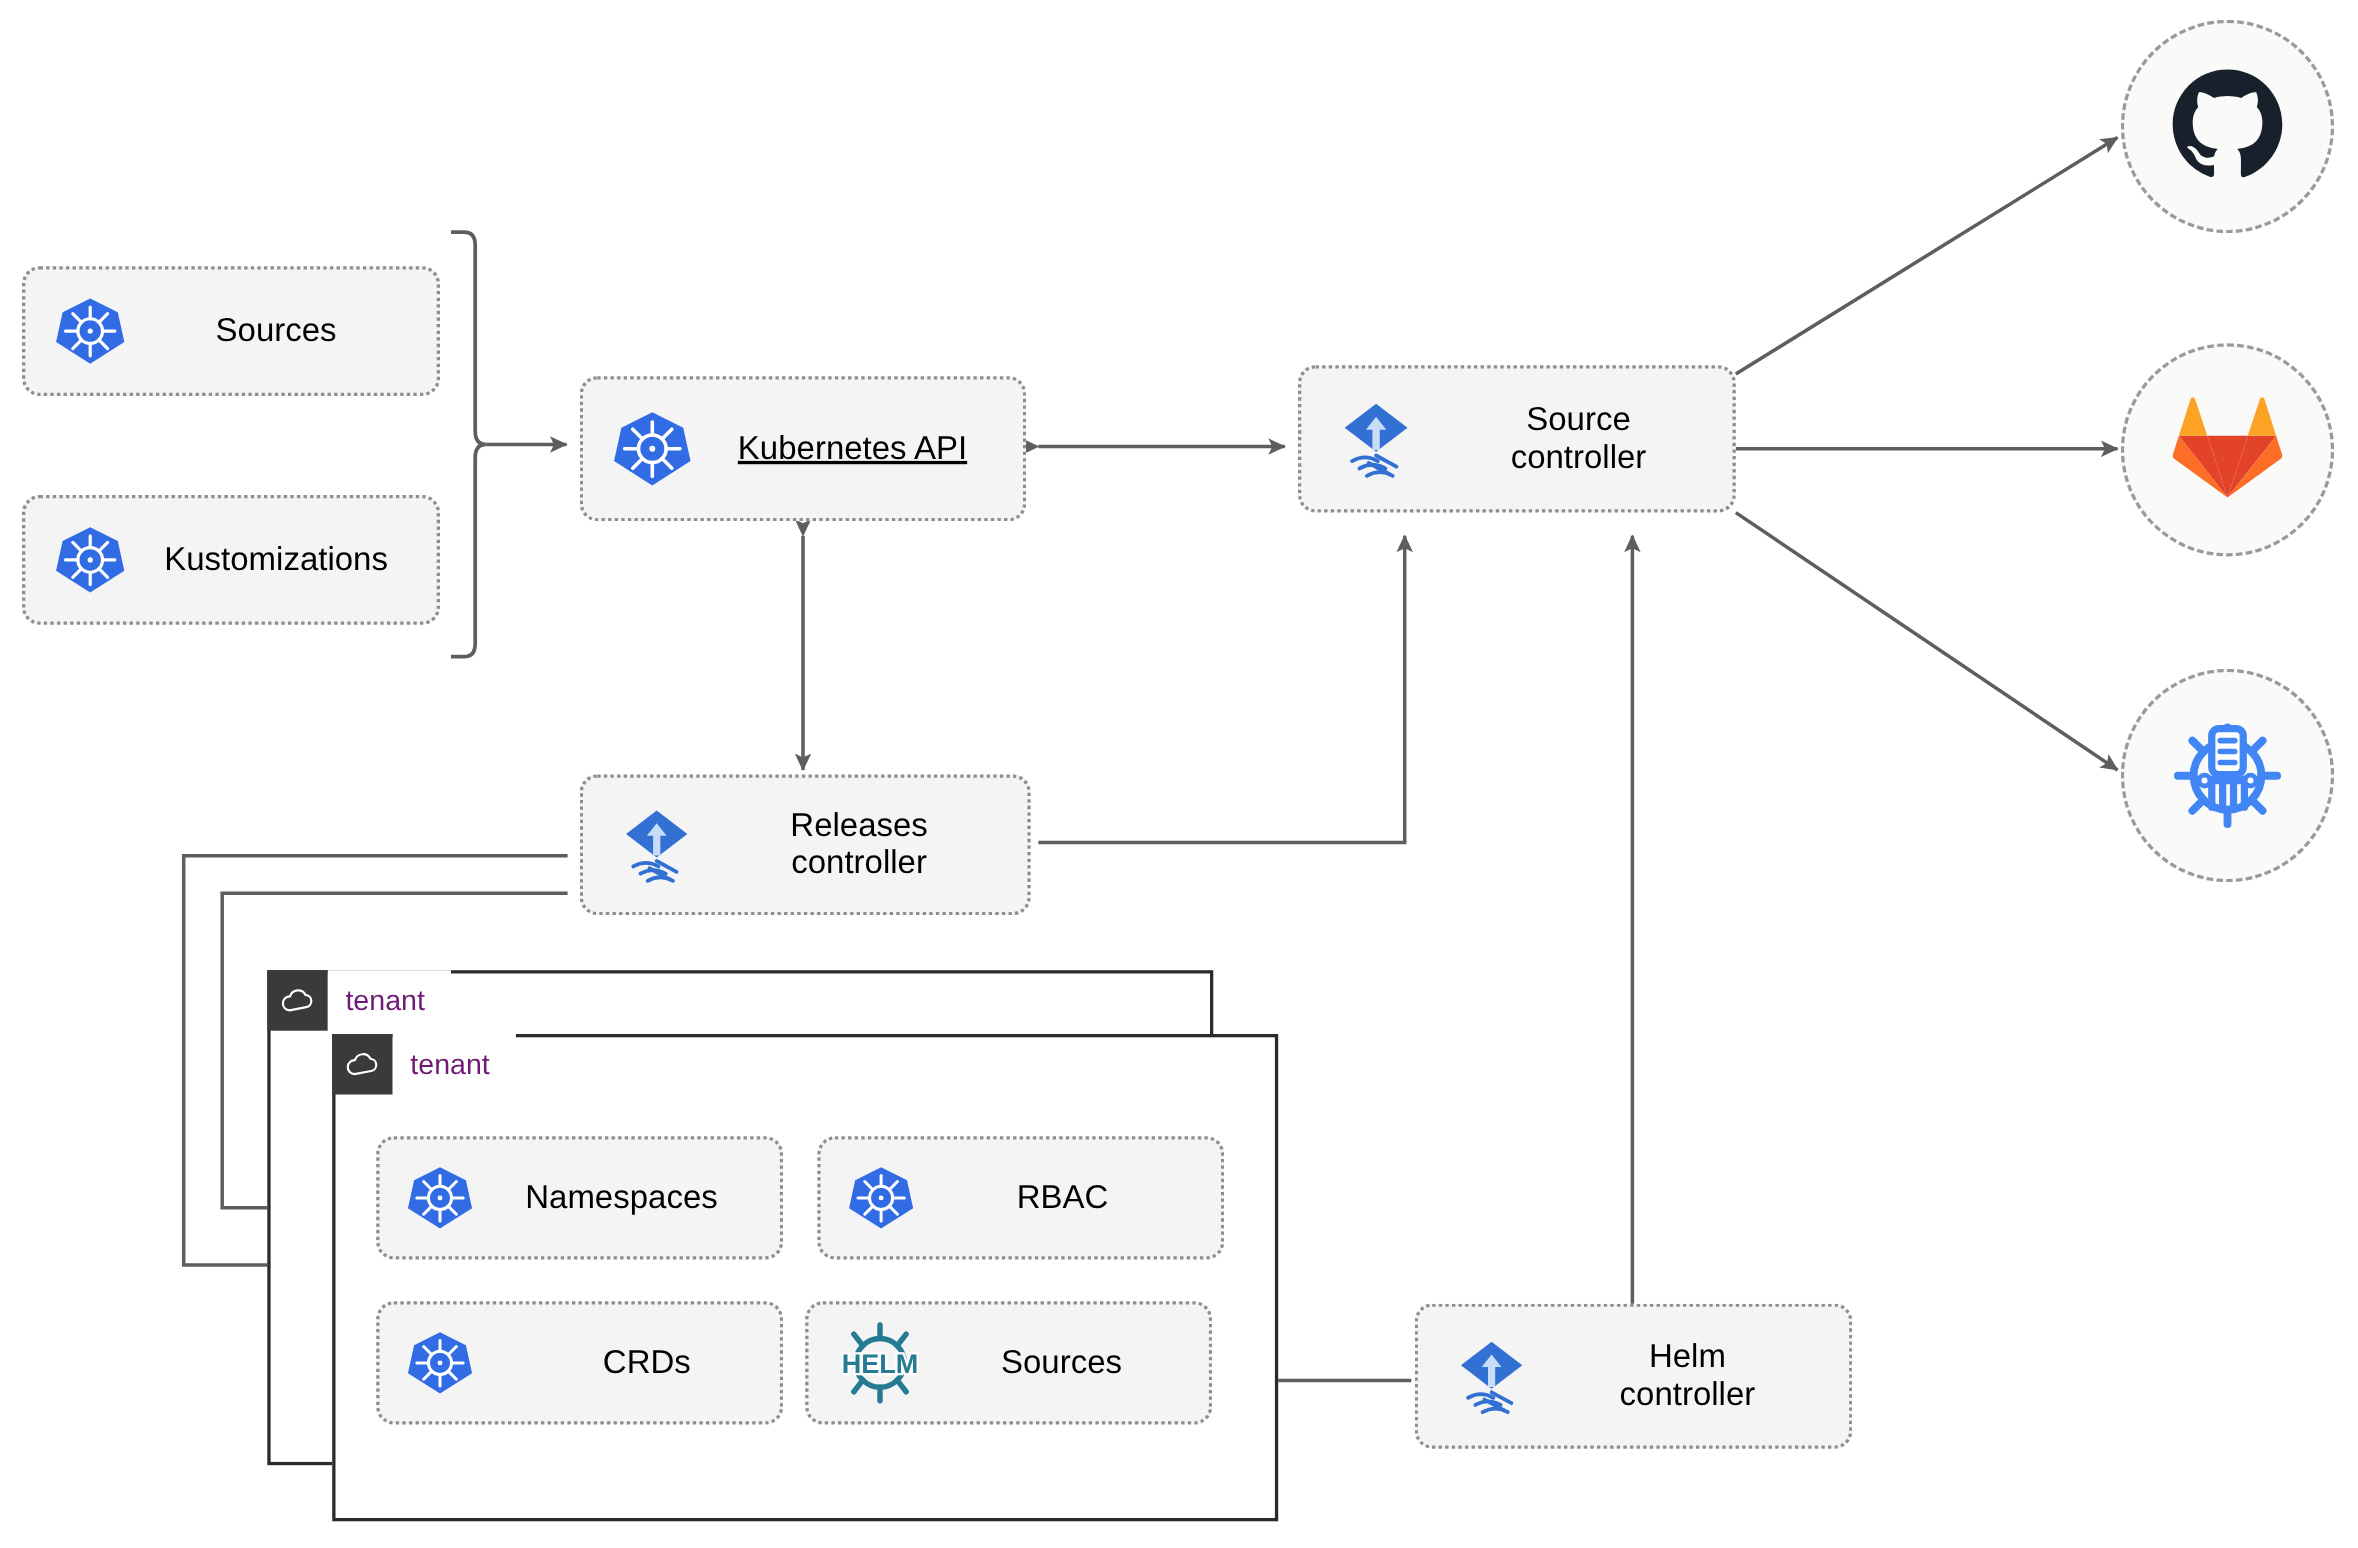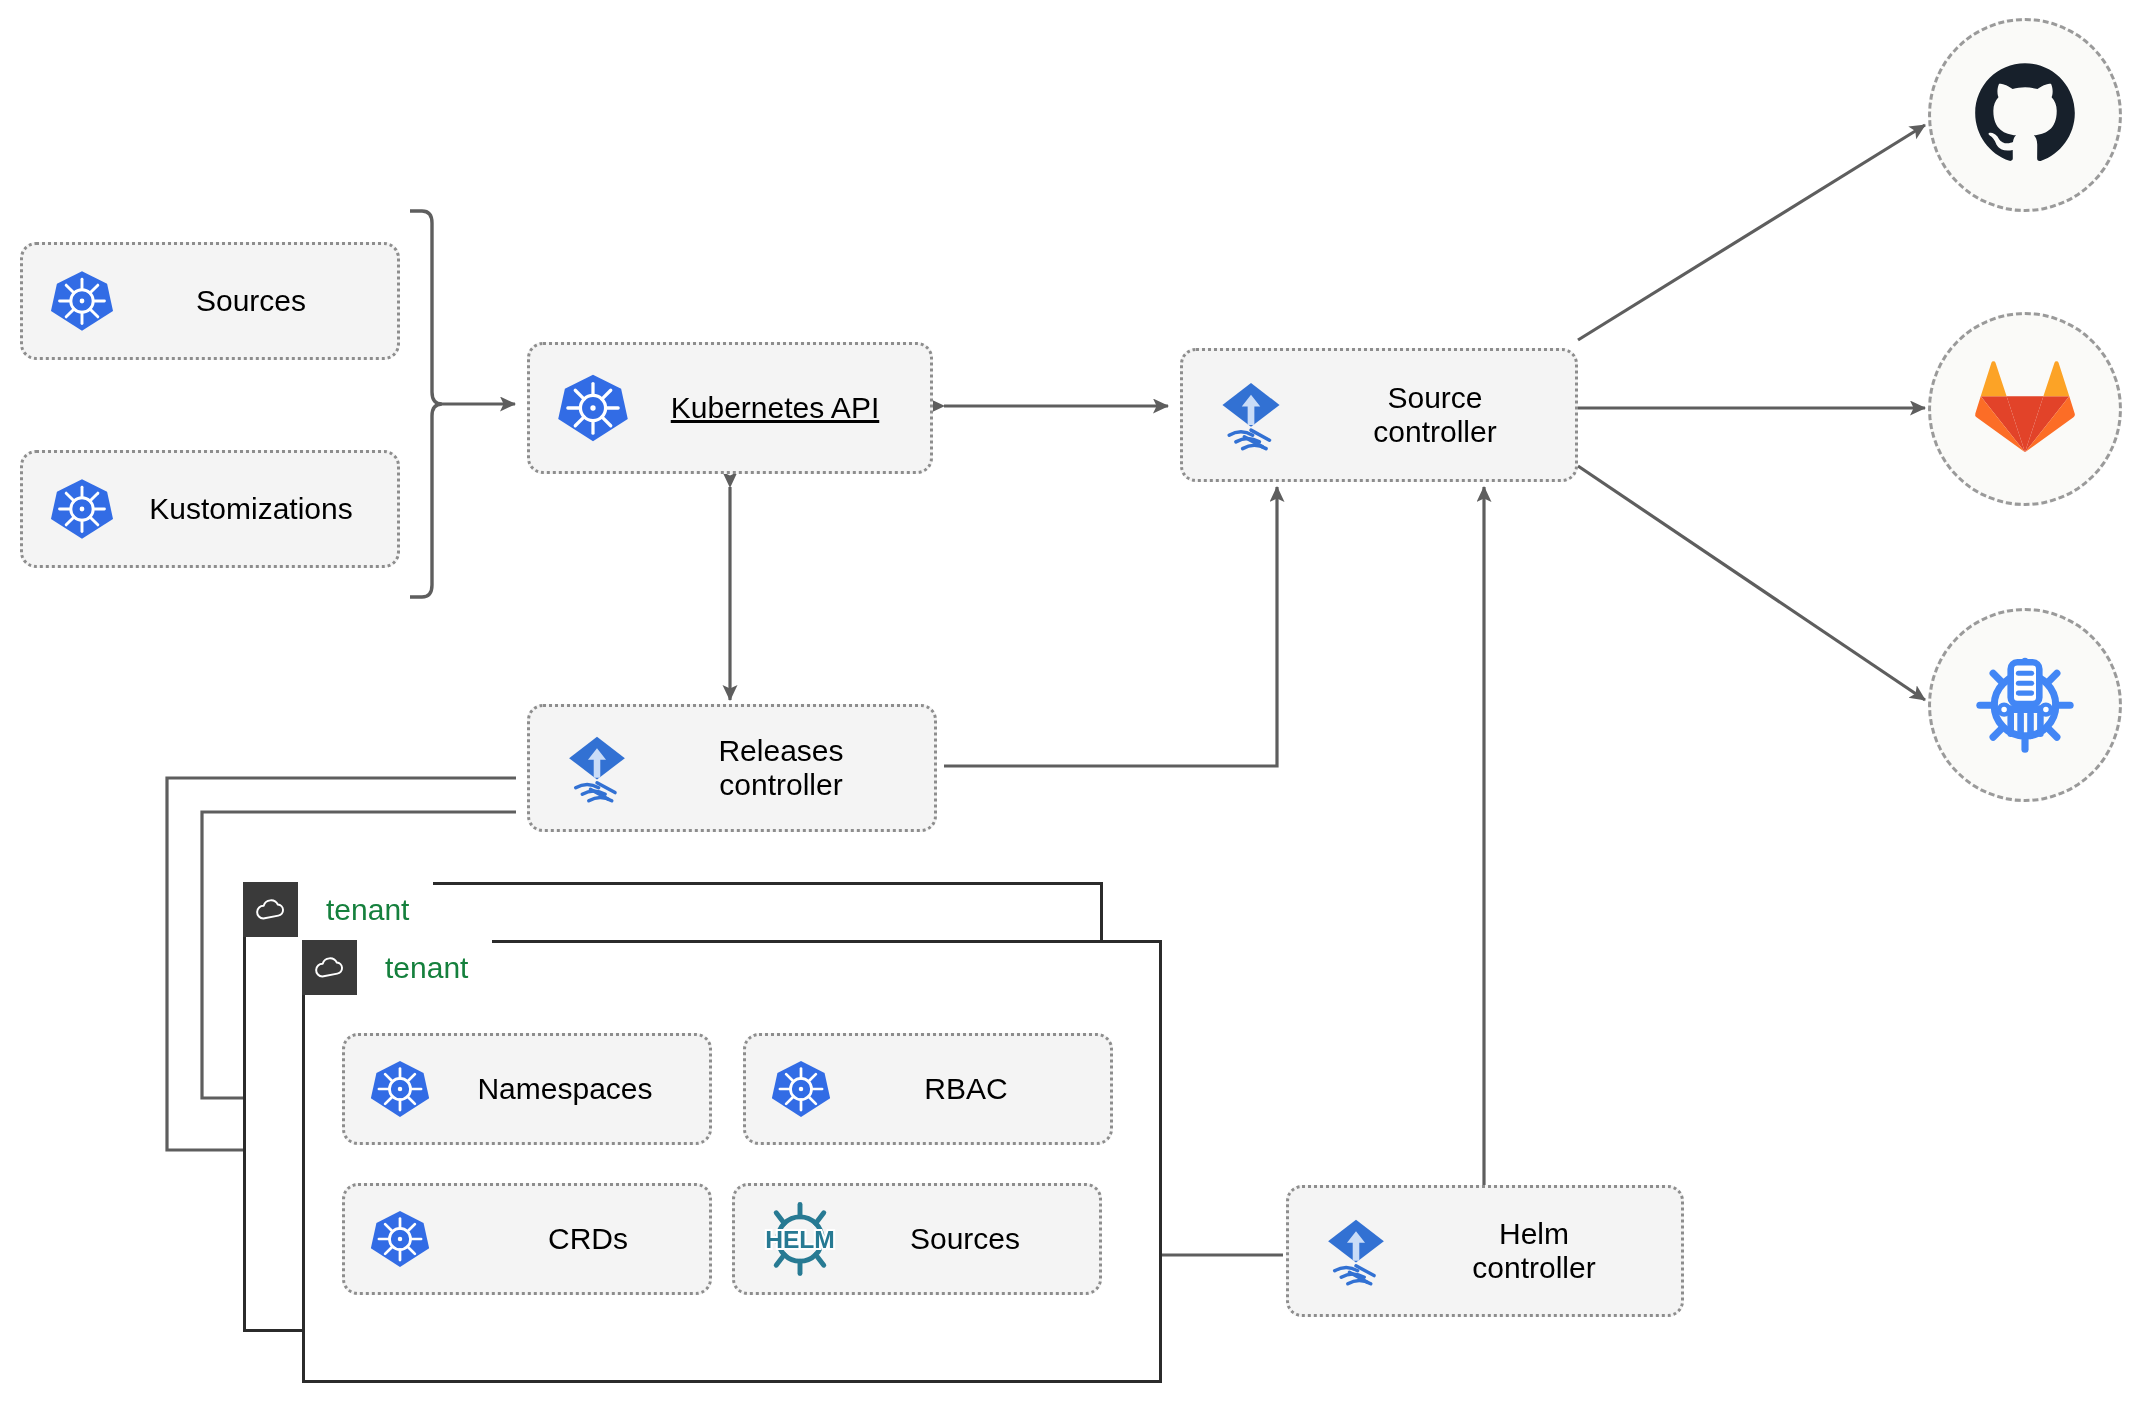--- a/index.html
+++ b/index.html
@@ -24,21 +24,21 @@
   .node .ico{flex:0 0 auto;display:flex;align-items:center;justify-content:center;}
 
   
   .tenant{
     position:absolute;background:#ffffff;
     border:3px solid #2b2b2b;box-sizing:border-box;
   }
   .tenant .tabbar{position:absolute;left:-3px;top:-3px;display:flex;align-items:center;height:55px;}
   .tenant .tabicon{width:55px;height:55px;background:#3a3a3a;display:flex;align-items:center;justify-content:center;}
   .tenant .tabname{
-    font-size:30px;color:#15803d;padding-left:28px;white-space:nowrap;
+    font-size:26px;color:#701a75;padding-left:16px;white-space:nowrap;
     background:#ffffff;height:55px;display:flex;align-items:center;padding-right:24px;
   }
 
   
   .circle{
     position:absolute;border-radius:50%;
     background:#fafaf8;border:3px dashed #9a9a9a;
     display:flex;align-items:center;justify-content:center;box-sizing:border-box;
   }
   .hidden-txt{position:absolute;width:1px;height:1px;overflow:hidden;clip:rect(0 0 0 0);}
@@ -142,21 +142,21 @@
           <line x1="38" y1="38" x2="26" y2="26"></line>
             <line x1="62" y1="62" x2="74" y2="74"></line>
           <line x1="62" y1="38" x2="74" y2="26"></line>
             <line x1="38" y1="62" x2="26" y2="74"></line>
         </g>
       </svg>
     </span>
     <span class="lbl">Kubernetes API</span>
   </div>
 
-  <div class="node" style="left:1180px;top:348px;width:398px;height:134px;padding-left:26px;gap:12px;">
+  <div class="node" style="left:1180px;top:332px;width:398px;height:134px;padding-left:26px;gap:12px;">
     <span class="ico">
       <svg width="84" height="84" viewBox="0 0 100 100">
         <polygon points="50,12 84,38 50,64 16,38" fill="#3271D3"></polygon>
         <path d="M50,26 L61,40 L54,40 L54,62 L46,62 L46,40 L39,40 Z" fill="#C9DCF7"></path>
         <g stroke="#3271D3" stroke-width="4.2" stroke-linecap="round" fill="none">
           <path d="M24,74 Q38,66 52,74"></path>
           <path d="M32,82 Q46,74 60,82"></path>
           <path d="M40,90 Q54,82 68,90"></path>
           <path d="M50,68 L72,80"></path>
           <path d="M42,76 L64,88"></path>

